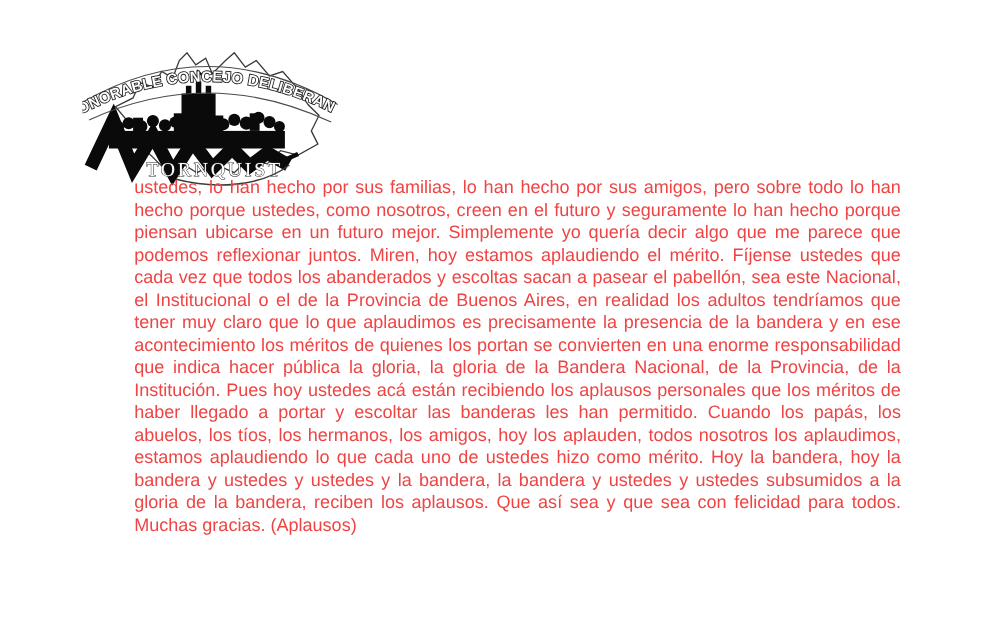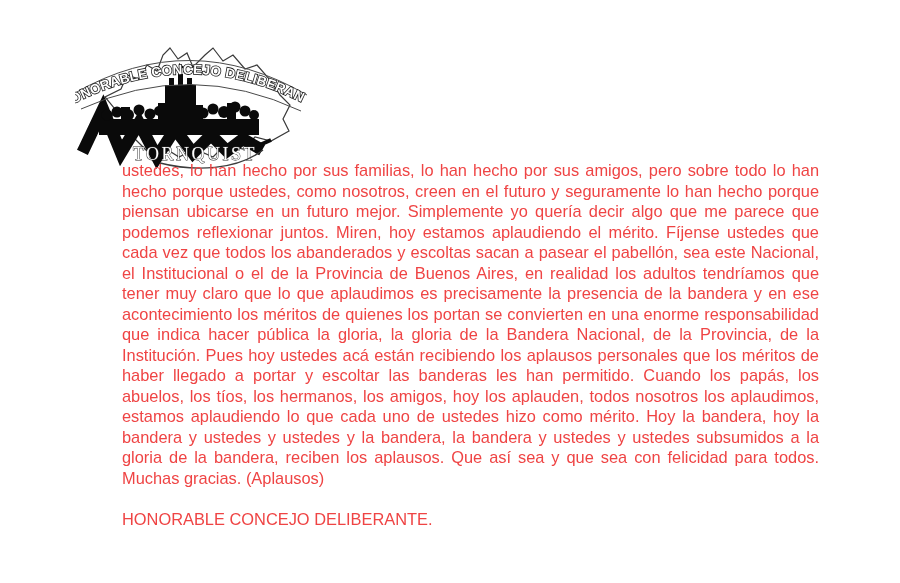--- a/index.html
+++ b/index.html
@@ -115,16 +115,15 @@
         <textPath href="#arcPath" startOffset="50%" text-anchor="middle">HONORABLE CONCEJO DELIBERANTE</textPath>
       </text>
     </g>
 
     <text class="city-text" x="120" y="115" text-anchor="middle">TORNQUIST</text>
     <path d="M 85,118 C 120,127 162,125 188,105" fill="none" stroke="#3c3c3c" stroke-width="1.4"></path>
   </svg>
 
   <div class="content">
     <div class="paragraph">ustedes, lo han hecho por sus familias, lo han hecho por sus amigos, pero sobre todo lo han hecho porque ustedes, como nosotros, creen en el futuro y seguramente lo han hecho porque piensan ubicarse en un futuro mejor. Simplemente yo quería decir algo que me parece que podemos reflexionar juntos. Miren, hoy estamos aplaudiendo el mérito. Fíjense ustedes que cada vez que todos los abanderados y escoltas sacan a pasear el pabellón, sea este Nacional, el Institucional o el de la Provincia de Buenos Aires, en realidad los adultos tendríamos que tener muy claro que lo que aplaudimos es precisamente la presencia de la bandera y en ese acontecimiento los méritos de quienes los portan se convierten en una enorme responsabilidad que indica hacer pública la gloria, la gloria de la Bandera Nacional, de la Provincia, de la Institución. Pues hoy ustedes acá están recibiendo los aplausos personales que los méritos de haber llegado a portar y escoltar las banderas les han permitido. Cuando los papás, los abuelos, los tíos, los hermanos, los amigos, hoy los aplauden, todos nosotros los aplaudimos, estamos aplaudiendo lo que cada uno de ustedes hizo como mérito. Hoy la bandera, hoy la bandera y ustedes y ustedes y la bandera, la bandera y ustedes y ustedes subsumidos a la gloria de la bandera, reciben los aplausos. Que así sea y que sea con felicidad para todos. Muchas gracias. (Aplausos)</div>
-    <div class="closing">HONORABLE CONCEJO DELIBERANTE.</div>
   </div>
 
 </div>
 
 </body></html>

